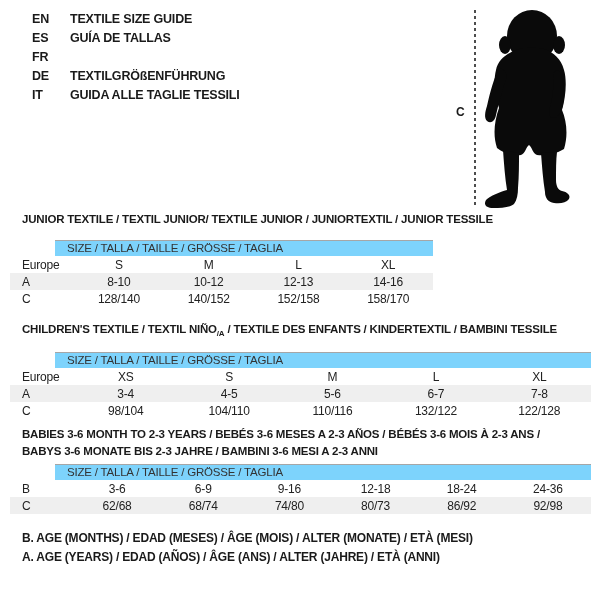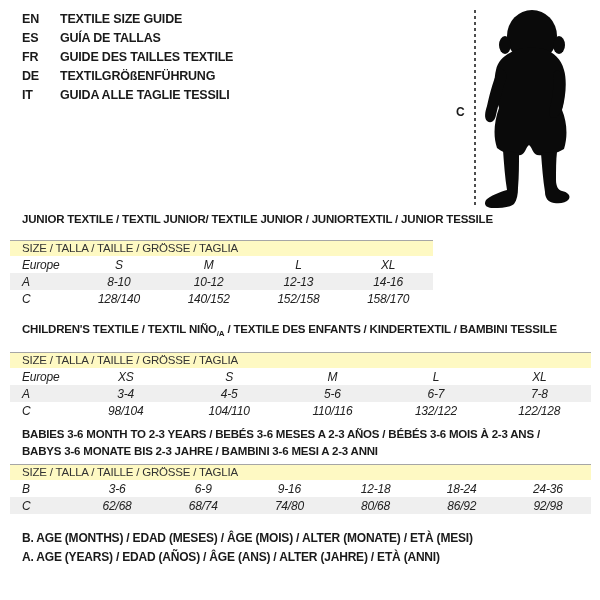--- a/index.html
+++ b/index.html
@@ -5,40 +5,40 @@
   html,body{margin:0;padding:0;}
   body{
     width:600px;height:600px;position:relative;overflow:hidden;
     background:#ffffff;color:#1a1a1a;
     font-family:"Liberation Sans", sans-serif;
     -webkit-font-smoothing:antialiased;
   }
   .abs{position:absolute;}
 
   
-  .langs{left:22px;top:10px;font-weight:bold;font-size:12.5px;line-height:19px;letter-spacing:-0.2px;}
+  .langs{left:32px;top:10px;font-weight:bold;font-size:12.5px;line-height:19px;letter-spacing:-0.2px;}
   .lang-row{display:flex;}
   .lang-code{width:38px;flex:0 0 38px;}
 
   
   .measure-line{left:474px;top:10px;width:2px;height:198px;
     background:repeating-linear-gradient(to bottom,#4d4d4d 0 3px,transparent 3px 6px);}
   .figure-label{left:456px;top:105px;font-weight:bold;font-size:12px;}
   .baby-svg{left:455px;top:0;}
 
   
   .sec-title{font-weight:bold;font-size:11.5px;letter-spacing:-0.2px;line-height:17px;white-space:nowrap;}
   .sub{font-size:8px;vertical-align:-3px;}
 
   
   .tbl{position:absolute;left:10px;}
-  .size-band{background:#fef9c3;color:#333333;font-size:11.5px;letter-spacing:-0.2px;
-    height:15px;line-height:15px;padding-left:12px;border-top:1px solid #a6a6a6;}
+  .size-band{background:#7dd3fc;color:#333333;font-size:11.5px;letter-spacing:-0.2px;
+    height:15px;line-height:15px;padding-left:12px;border-top:1px solid #a6a6a6;margin-left:45px;}
   table{border-collapse:collapse;width:100%;table-layout:fixed;font-size:12px;color:#222;letter-spacing:-0.2px;}
-  td{height:17px;padding:0;text-align:center;vertical-align:middle;font-style:italic;}
+  td{height:17px;padding:0;text-align:center;vertical-align:middle;}
   td.lbl{text-align:left;padding-left:12px;}
   tr.alt{background:#efefef;}
   col.c-label{width:64px;}
 
   
   .notes{left:22px;top:529px;font-weight:bold;font-size:12px;line-height:19px;letter-spacing:-0.2px;white-space:nowrap;}
 </style>
 </head>
 <body>
 
@@ -46,21 +46,20 @@
   <div class="lang-row">
     <span class="lang-code">EN</span>
     <span>TEXTILE SIZE GUIDE</span>
   </div>
   <div class="lang-row">
     <span class="lang-code">ES</span>
     <span>GUÍA DE TALLAS</span>
   </div>
   <div class="lang-row">
     <span class="lang-code">FR</span>
-    <span>GUIDE DES TAILLES TEXTILE</span>
   </div>
   <div class="lang-row">
     <span class="lang-code">DE</span>
     <span>TEXTILGRÖßENFÜHRUNG</span>
   </div>
   <div class="lang-row">
     <span class="lang-code">IT</span>
     <span>GUIDA ALLE TAGLIE TESSILI</span>
   </div>
 </div>
@@ -218,21 +217,21 @@
         <td>9-16</td>
         <td>12-18</td>
         <td>18-24</td>
         <td>24-36</td>
       </tr>
       <tr class="alt">
         <td class="lbl">C</td>
         <td>62/68</td>
         <td>68/74</td>
         <td>74/80</td>
-        <td>80/68</td>
+        <td>80/73</td>
         <td>86/92</td>
         <td>92/98</td>
       </tr>
     </tbody>
   </table>
 </div>
 
 <div class="abs notes">
   <div>B. AGE (MONTHS) / EDAD (MESES) / ÂGE (MOIS) / ALTER (MONATE) / ETÀ (MESI)</div>
   <div>A. AGE (YEARS) / EDAD (AÑOS) / ÂGE (ANS) / ALTER (JAHRE) / ETÀ (ANNI)</div>

